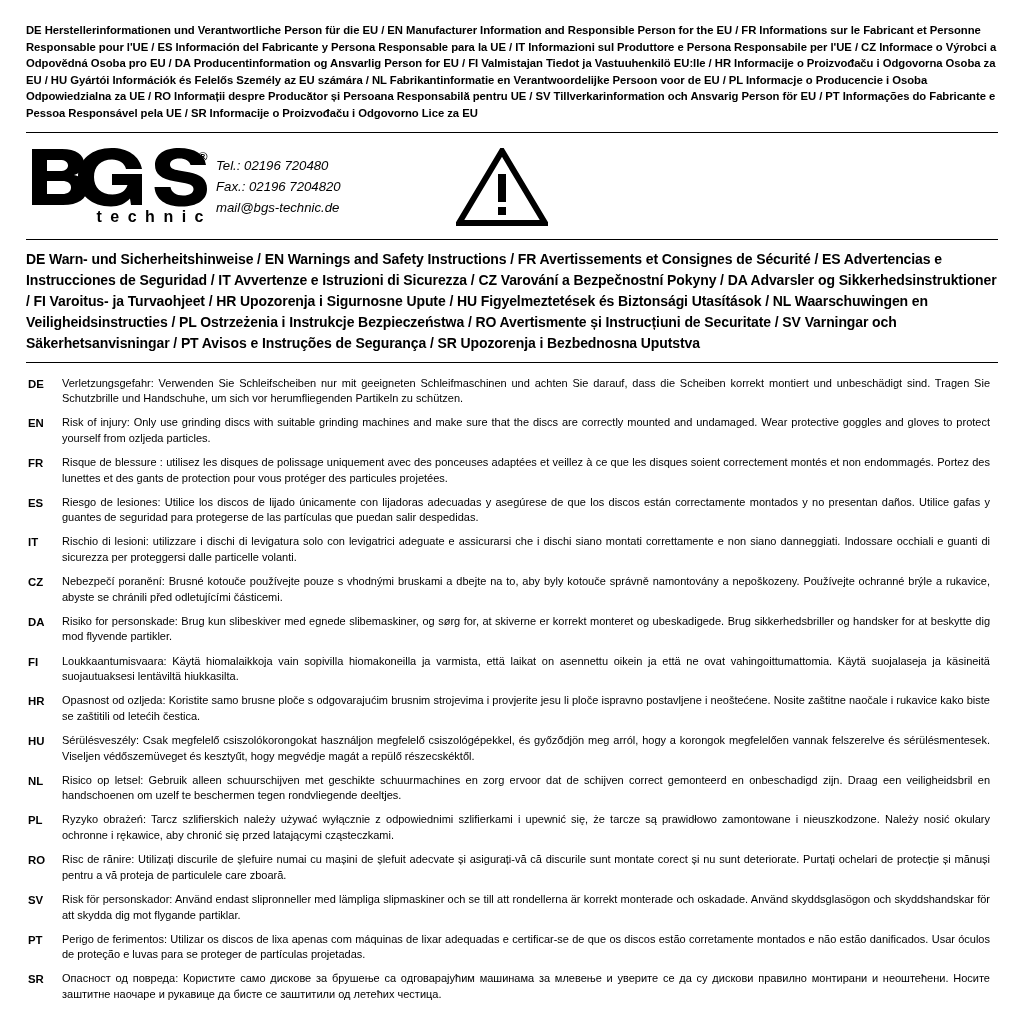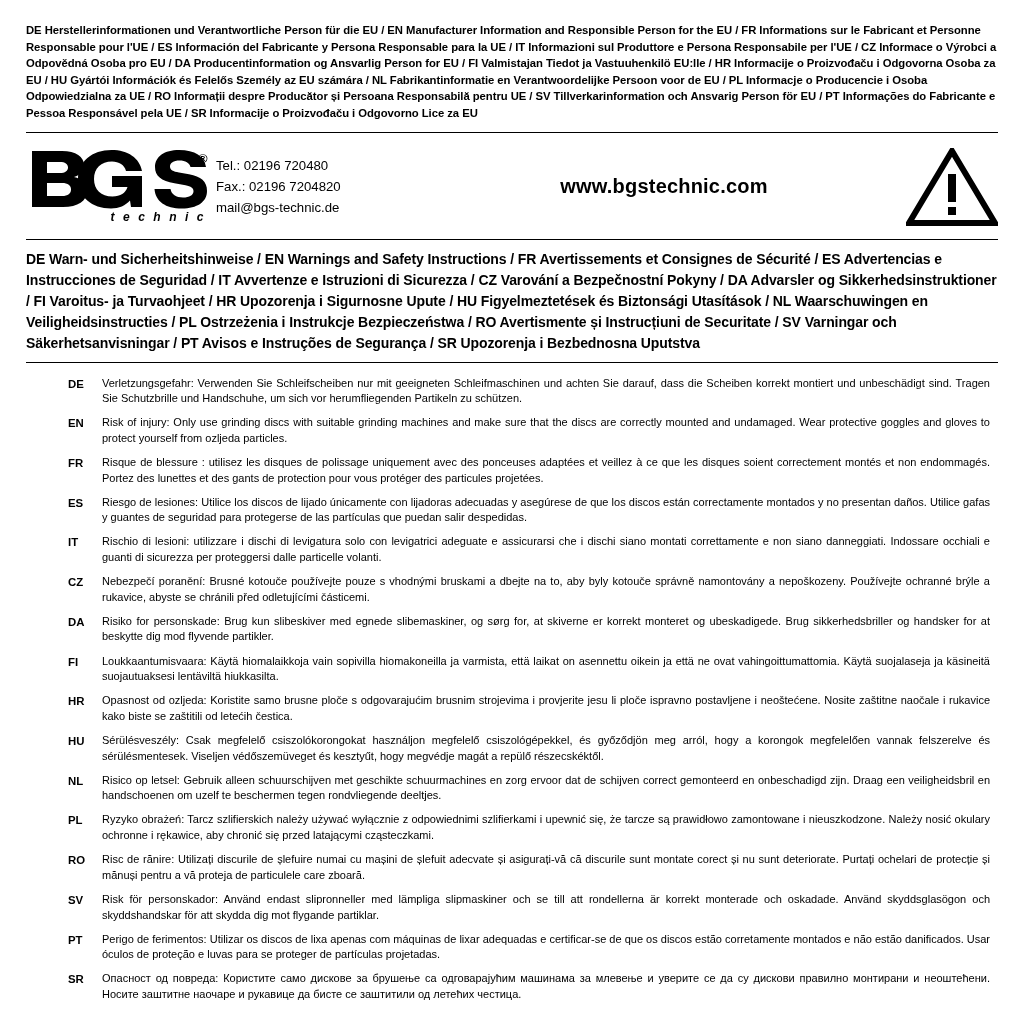--- a/index.html
+++ b/index.html
@@ -52,37 +52,37 @@
     padding-left: 4px;
   }
   .logo-bgs {
     position: relative;
     font-weight: bold;
     letter-spacing: -2px;
     line-height: 1;
   }
   .logo-svg { display: block; }
   .logo-technic {
-    font-size: 12px;
+    font-size: 16px;
     font-weight: bold;
     letter-spacing: 8.5px;
     text-align: right;
     padding-right: 4px;
     margin-top: 1px;
-    font-style: italic;
   }
   .address-col {
     flex: 0 0 208px;
     font-size: 13.2px;
     line-height: 1.62;
   }
   .contact-col {
     flex: 0 0 236px;
     font-size: 13.2px;
     line-height: 1.62;
+    font-style: italic;
   }
   .website-col {
     flex: 1 1 auto;
     text-align: center;
     font-size: 20px;
     font-weight: bold;
     letter-spacing: 0.2px;
     padding-right: 26px;
   }
   .warn-col {
@@ -101,21 +101,20 @@
     letter-spacing: -0.1px;
   }
 
   
   .instructions {
     padding-top: 13px;
   }
   .row {
     display: flex;
     margin-bottom: 8.5px;
-    margin-left: 40px;
   }
   .lang {
     flex: 0 0 34px;
     font-size: 11.4px;
     font-weight: bold;
     line-height: 1.42;
     padding-left: 2px;
   }
   .text {
     flex: 1 1 auto;
@@ -156,21 +155,20 @@
       <div class="logo-technic">technic</div>
     </div>
 
 
     <div class="contact-col">
       <div>Tel.: 02196 720480</div>
       <div>Fax.: 02196 7204820</div>
       <div>mail@bgs-technic.de</div>
     </div>
 
-    <div class="website-col">www.bgstechnic.com</div>
 
     <div class="warn-col">
       <svg width="92" height="78" viewBox="0 0 92 78">
         <polygon points="46,3 89,75 3,75" fill="#fff" stroke="#000" stroke-width="6" stroke-linejoin="miter"></polygon>
         <rect x="42" y="26" width="8" height="28" fill="#000"></rect>
         <rect x="42" y="59" width="8" height="8" fill="#000"></rect>
       </svg>
     </div>
   </div>
 

